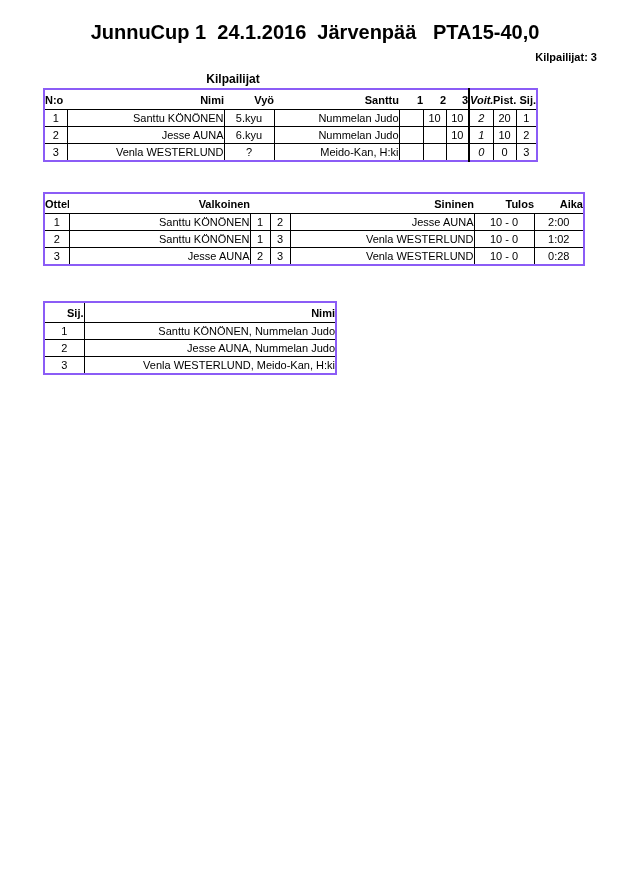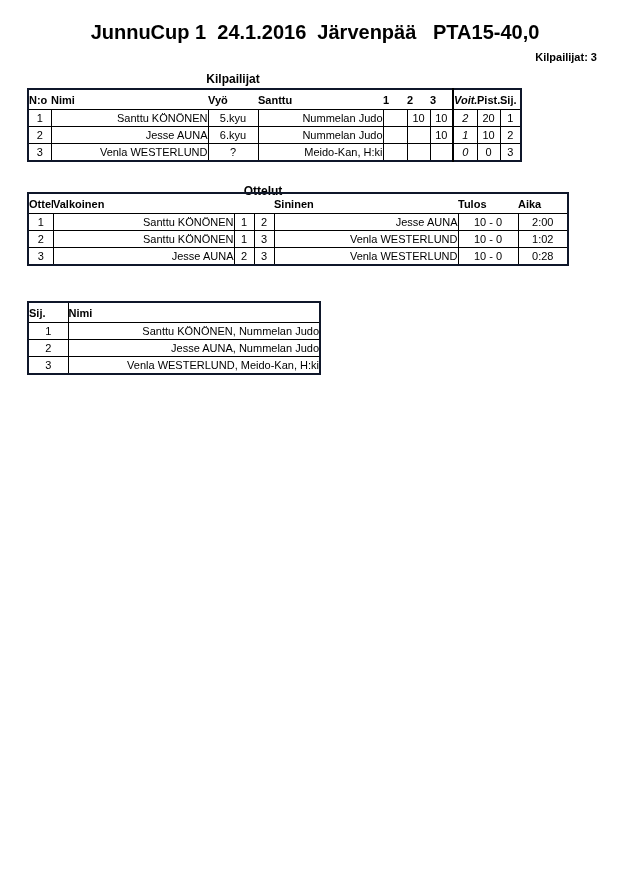--- a/index.html
+++ b/index.html
@@ -34,34 +34,35 @@
     margin-top: 8px;
   }
   #h-kilpailijat { top: 64px; left: 27px; width: 412px; }
   #h-ottelut     { top: 176px; left: 27px; width: 472px; }
   #h-tulokset    { top: 283px; left: 27px; width: 284px; }
 
   table {
     position: absolute;
     border-collapse: collapse;
     table-layout: fixed;
-    border: 2px solid #0f172a;
+    border: 2px solid #8b5cf6;
     font-size: 11px;
+    margin-left: 16px;
   }
   #t-competitors { left: 27px; top: 88px;  width: 493px; }
   #t-matches     { left: 27px; top: 192px; width: 540px; }
   #t-results     { left: 27px; top: 301px; width: 292px; }
 
   th {
     border: none;
     font-weight: bold;
     font-size: 11px;
     height: 19px;
     padding: 0;
-    text-align: left;
+    text-align: right;
     vertical-align: middle;
     overflow: hidden;
     white-space: nowrap;
   }
   td {
     border: 1px solid #000;
     height: 16px;
     padding: 0;
     text-align: center;
     vertical-align: middle;
@@ -143,21 +144,20 @@
         <td></td>
         <td></td>
         <td></td>
         <td class="thick-l">0</td>
         <td>0</td>
         <td>3</td>
       </tr>
     </tbody>
   </table>
 
-  <div class="sec-heading" id="h-ottelut">Ottelut</div>
 
   <table id="t-matches">
     <colgroup>
       <col style="width:25px">
         <col style="width:181px">
         <col style="width:20px">
         <col style="width:20px">
       <col style="width:184px">
         <col style="width:60px">
         <col style="width:50px">

